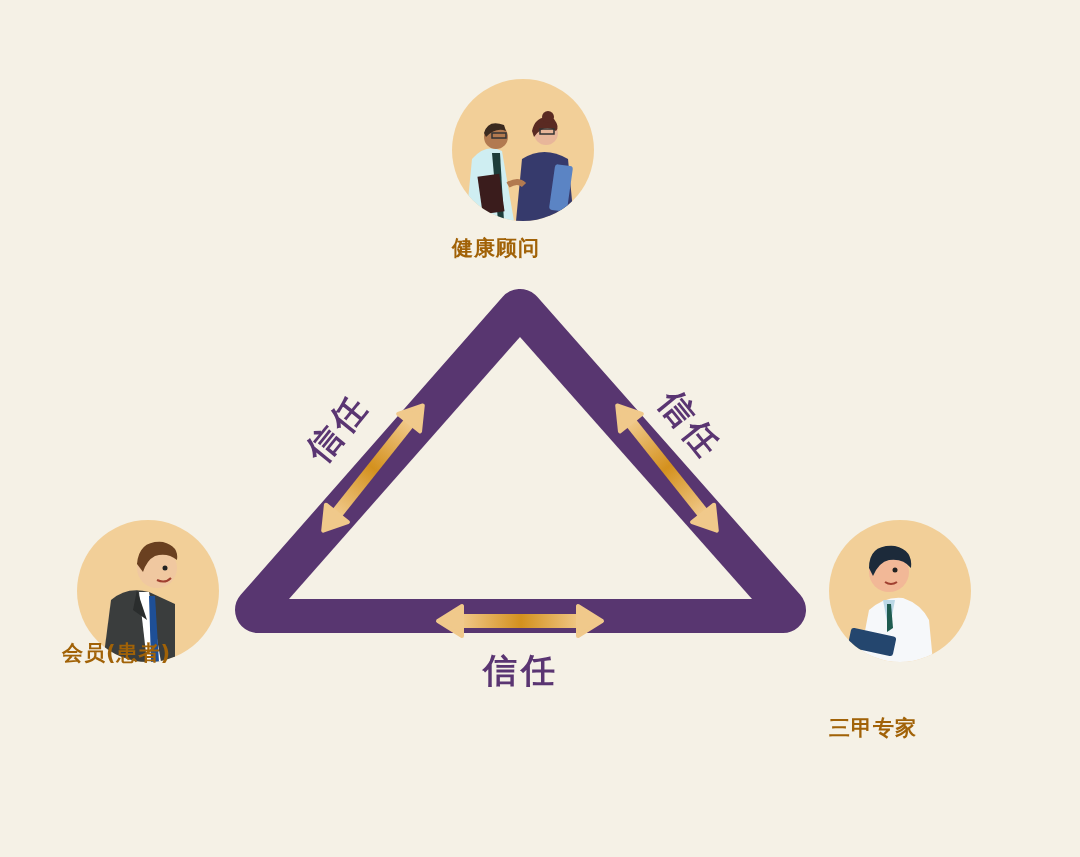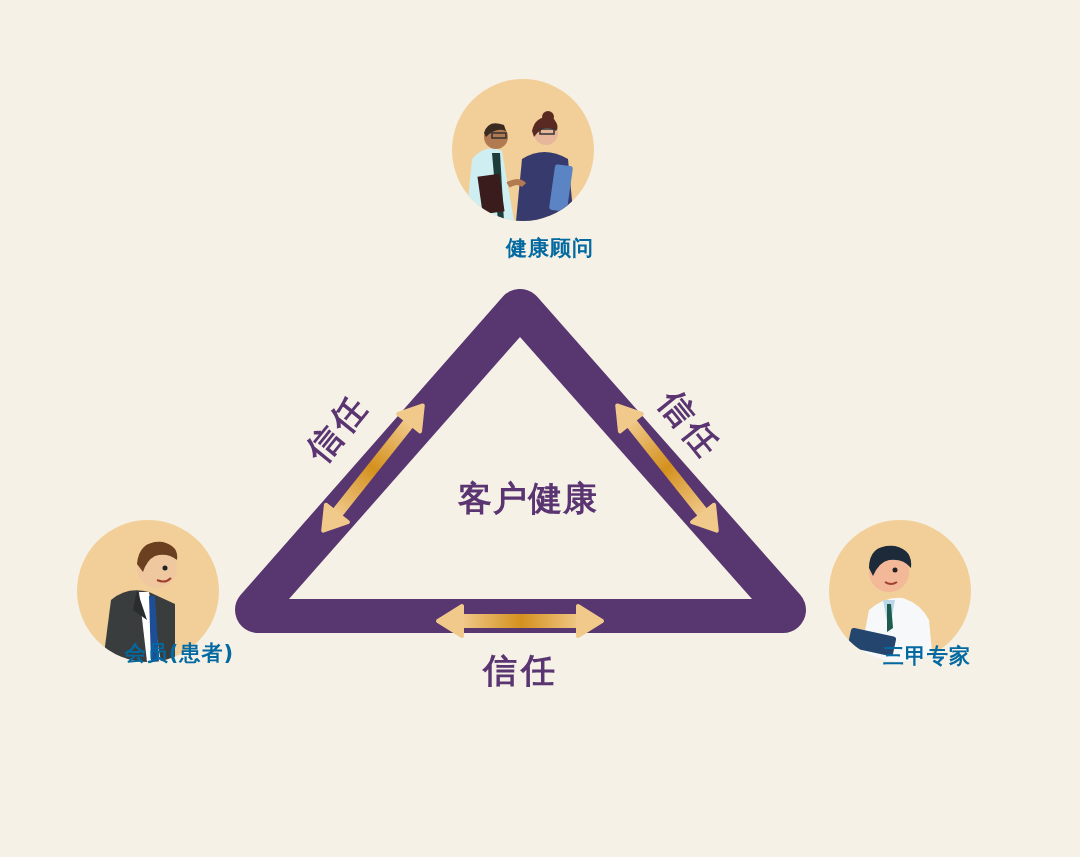--- a/index.html
+++ b/index.html
@@ -1,22 +1,22 @@
 <!DOCTYPE html>
 <html><head>
 <meta charset="utf-8">
 <style>
   html,body{margin:0;padding:0;}
   body{width:1080px;height:857px;background:#f5f1e6;position:relative;overflow:hidden;
        font-family:"DejaVu Sans","Liberation Sans",sans-serif;}
   .stage{position:absolute;left:0;top:0;width:1080px;height:857px;}
   .node{position:absolute;}
   .avatar{position:absolute;border-radius:50%;background:#f2cf98;overflow:hidden;}
-  .label{position:absolute;color:#0369a1;font-weight:bold;font-size:21px;white-space:nowrap;
-         text-align:right;letter-spacing:1px;}
+  .label{position:absolute;color:#a16207;font-weight:bold;font-size:21px;white-space:nowrap;
+         text-align:left;letter-spacing:1px;}
   .center-text{position:absolute;left:428px;top:476px;width:200px;text-align:center;
                color:#5a3572;font-weight:bold;font-size:34px;letter-spacing:1px;}
   .trust{position:absolute;color:#5a3572;font-weight:bold;font-size:34px;white-space:nowrap;letter-spacing:4px;}
 </style>
 </head>
 <body>
 
 <div class="stage">
 
   <svg width="1080" height="857" style="position:absolute;left:0;top:0">
@@ -44,21 +44,20 @@
       <path d="M80 0 L58 -14 L58 14 Z" fill="#f0c98b" stroke="#f0c98b" stroke-width="4" stroke-linejoin="round"></path>
     </g>
 
     <g transform="translate(667 468) rotate(51.5)">
       <rect x="-62" y="-6" width="124" height="12" fill="url(#gH)"></rect>
       <path d="M-80 0 L-58 -14 L-58 14 Z" fill="#f0c98b" stroke="#f0c98b" stroke-width="4" stroke-linejoin="round"></path>
       <path d="M80 0 L58 -14 L58 14 Z" fill="#f0c98b" stroke="#f0c98b" stroke-width="4" stroke-linejoin="round"></path>
     </g>
   </svg>
 
-  <div class="center-text">客户健康</div>
 
   <div class="trust" style="left:300px;top:405px;transform:rotate(-51deg);transform-origin:center;">信任</div>
   <div class="trust" style="left:652px;top:402px;transform:rotate(51deg);transform-origin:center;">信任</div>
   <div class="trust" style="left:483px;top:648px;">信任</div>
 
   <div class="node">
     <div class="avatar" style="left:452px;top:79px;width:142px;height:142px;">
       <svg width="142" height="142" viewBox="0 0 142 142">
 
         <path d="M14 142 L20 80 Q34 64 50 72 L62 142 Z" fill="#cfeef2"></path>
@@ -102,16 +101,16 @@
         <path d="M30 142 L40 90 Q56 76 74 78 Q92 84 100 100 L104 142 Z" fill="#f6f8fa"></path>
         <path d="M54 80 L66 80 L60 112 Z" fill="#bcd8e6"></path>
         <path d="M58 84 L62 84 L64 108 L58 112 Z" fill="#1f5c50"></path>
         <rect x="20" y="112" width="46" height="20" rx="3" fill="#24466e" transform="rotate(12 43 122)"></rect>
         <circle cx="60" cy="52" r="20" fill="#f2b897"></circle>
         <path d="M40 48 Q40 24 66 26 Q84 30 82 48 Q74 38 60 40 Q50 42 44 56 Z" fill="#1c2a3a"></path>
         <circle cx="66" cy="50" r="2.5" fill="#222"></circle>
         <path d="M56 62 Q62 66 68 62" stroke="#a04030" stroke-width="2" fill="none"></path>
       </svg>
     </div>
-    <div class="label" style="left:829px;top:642px;width:142px;">三甲专家</div>
+    <div class="label" style="left:829px;top:714px;width:142px;">三甲专家</div>
   </div>
 
 </div>
 
 </body></html>

